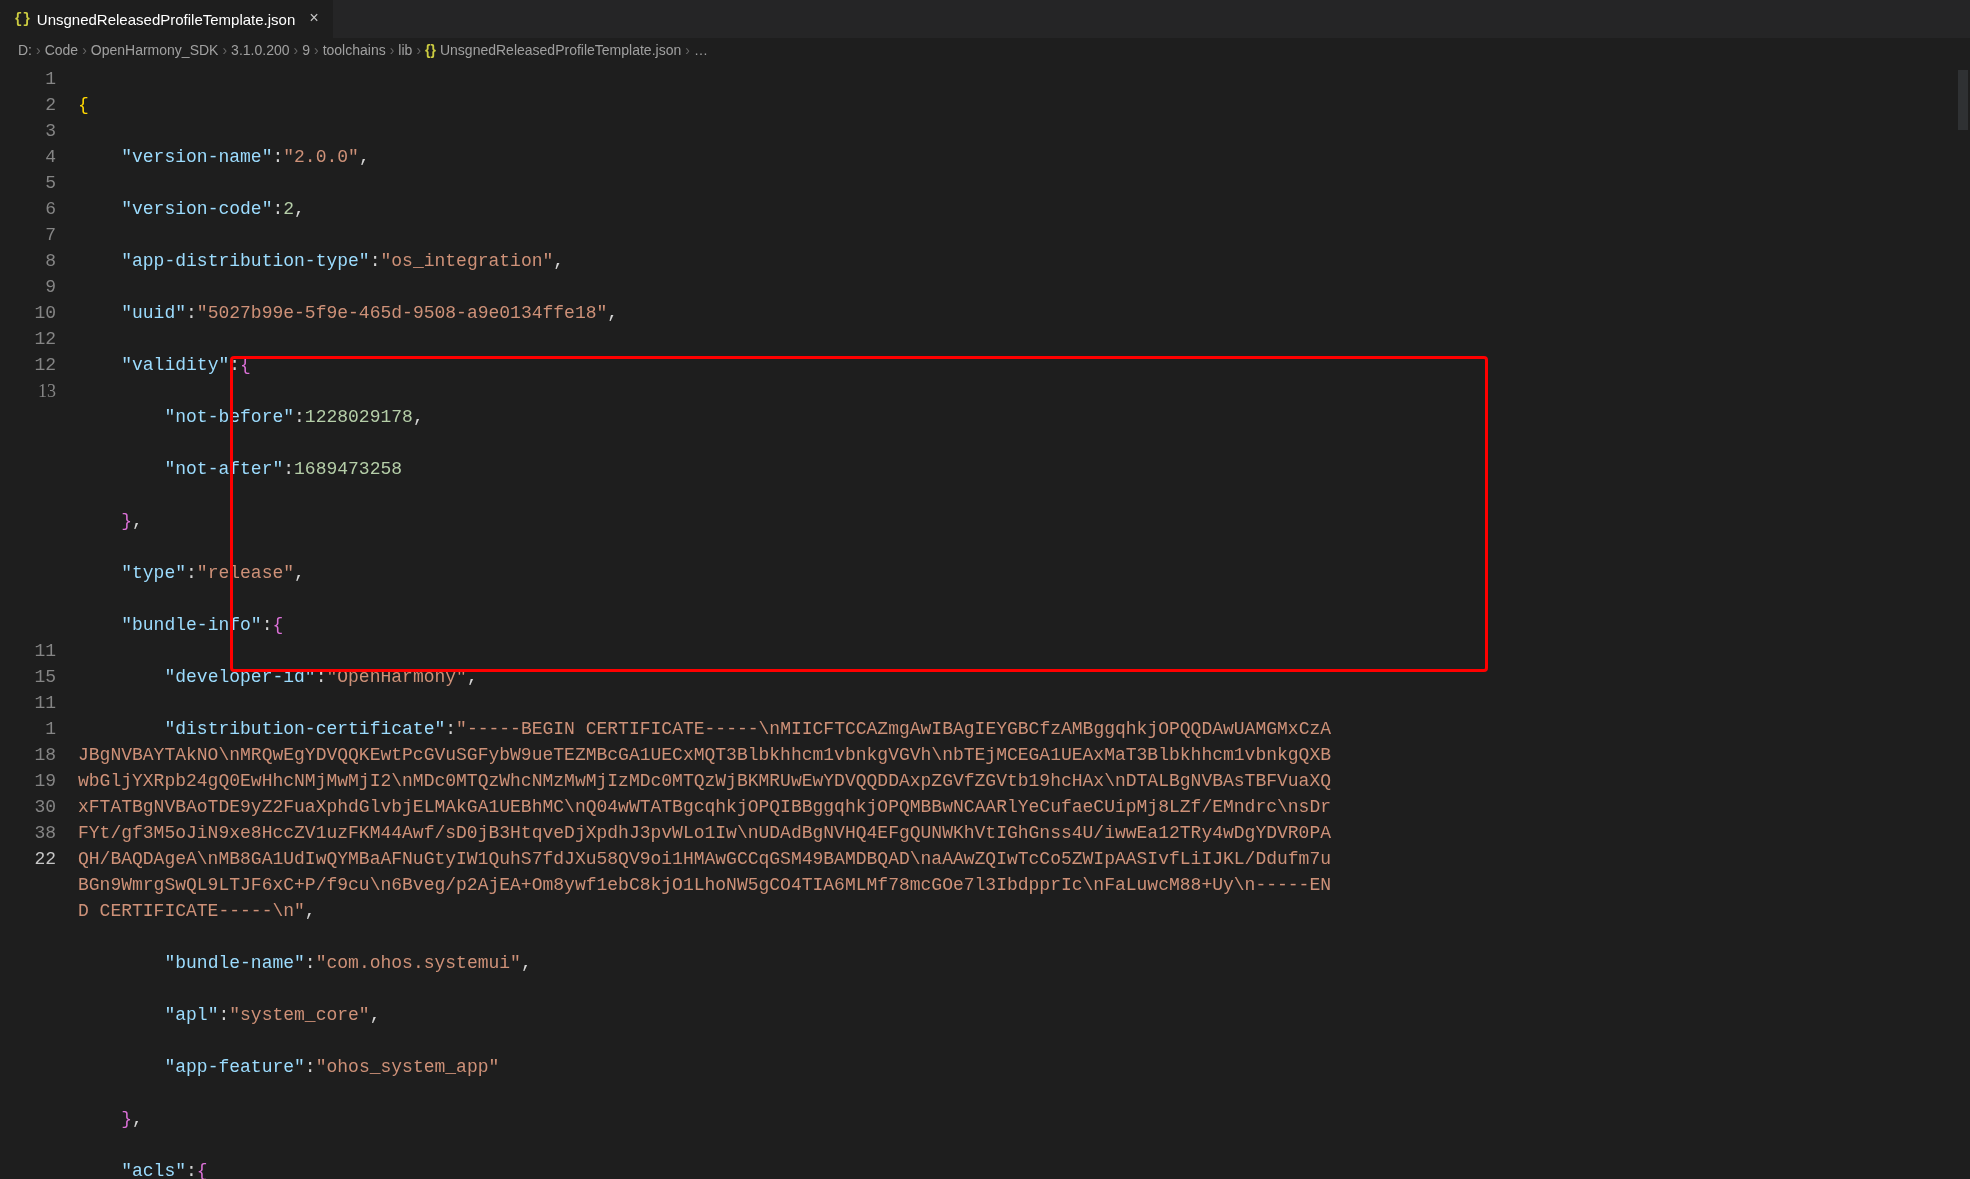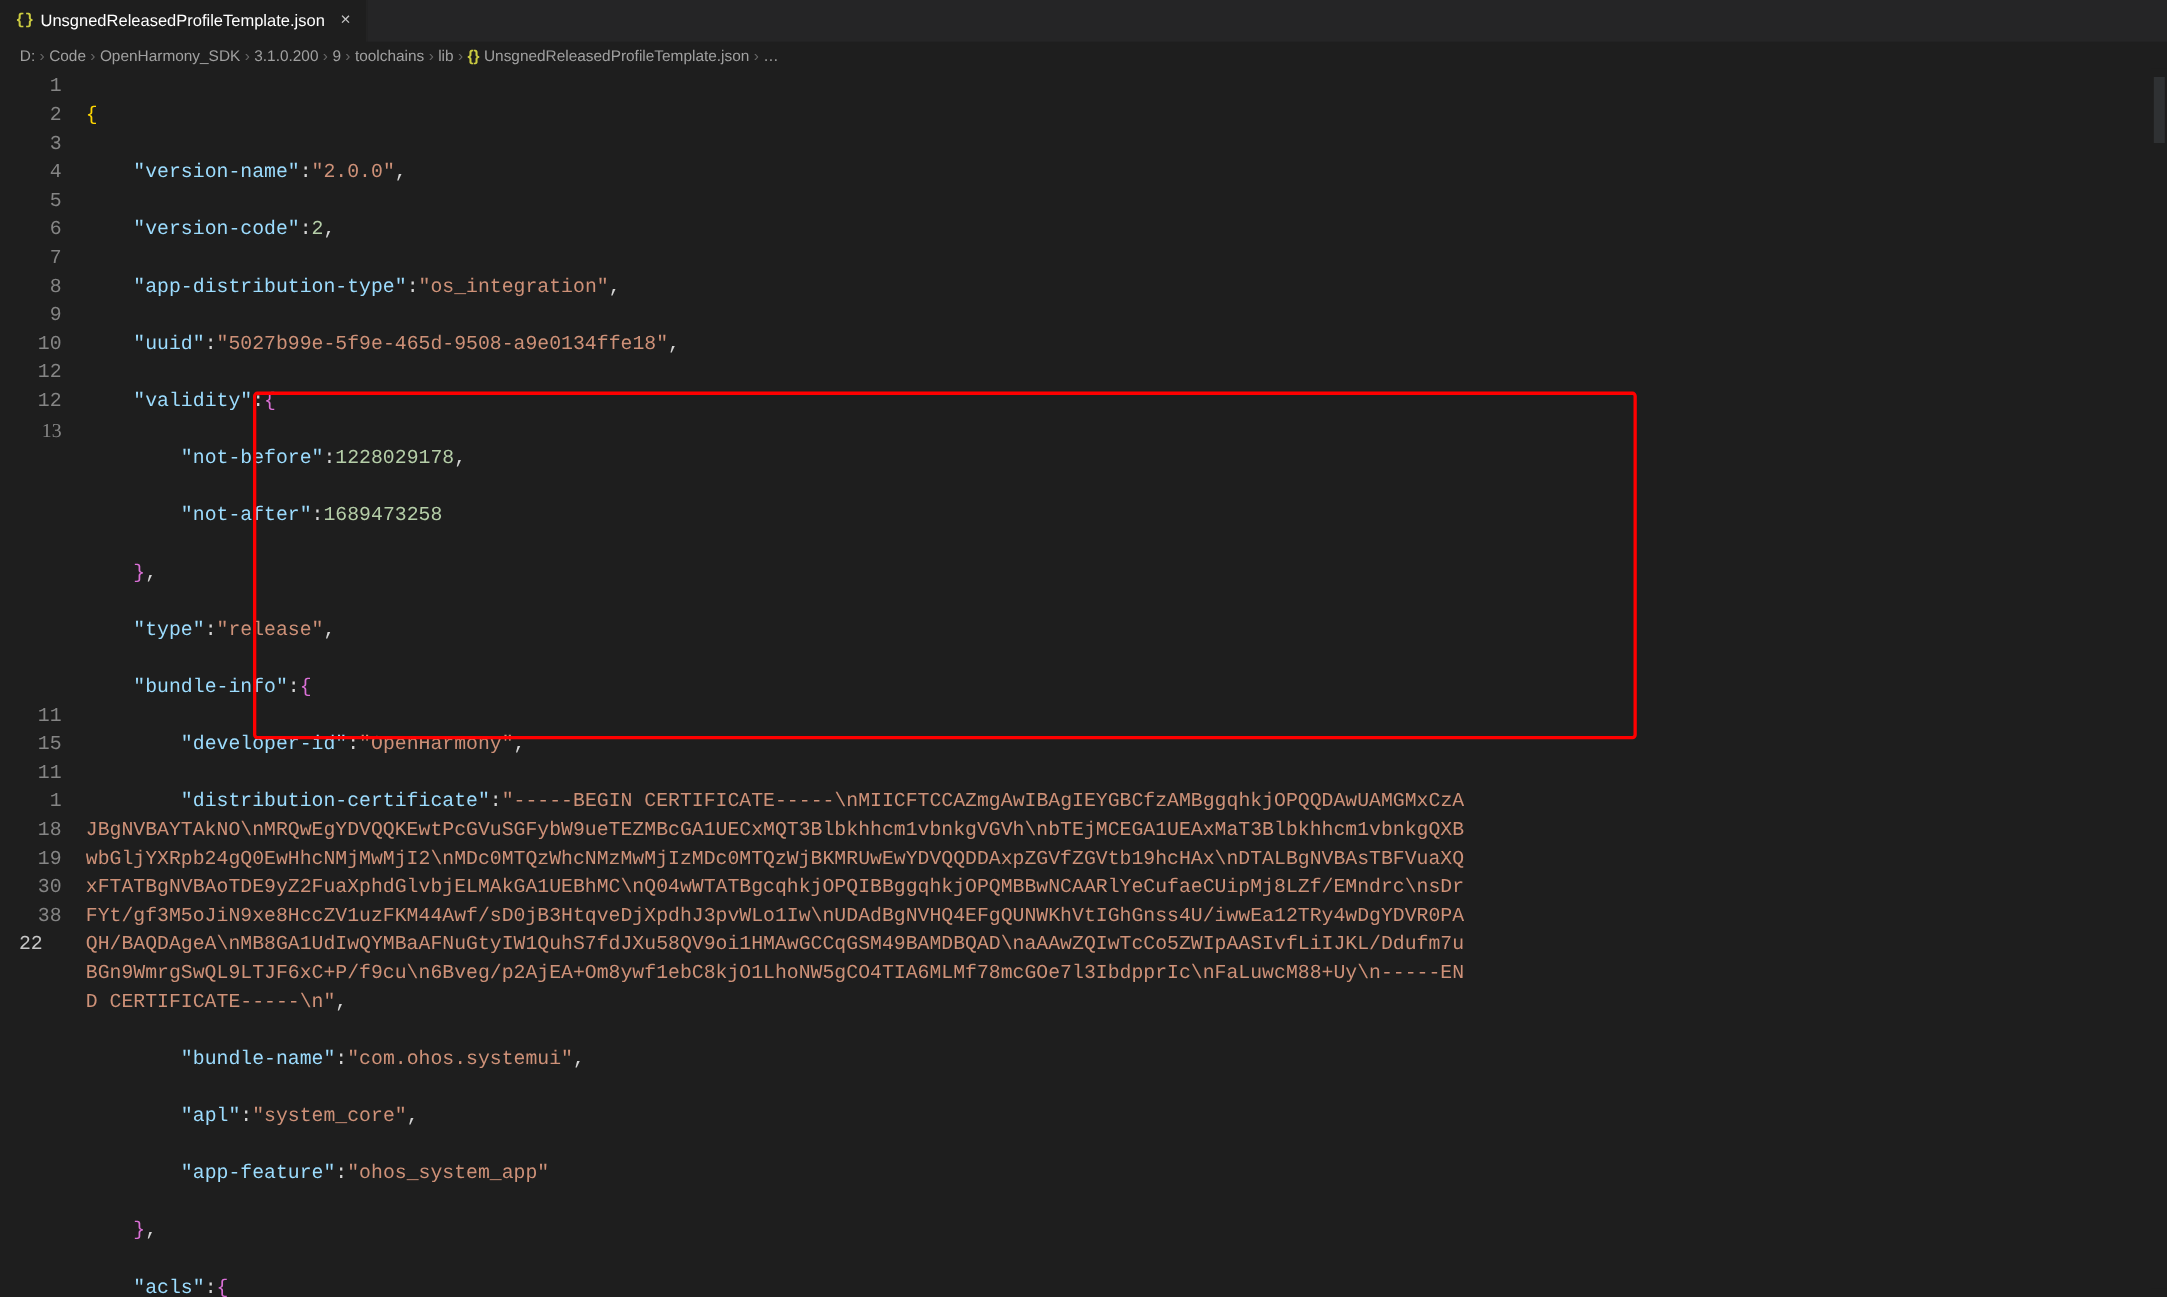--- a/index.html
+++ b/index.html
@@ -52,21 +52,21 @@
   width: 78px;
   text-align: right;
   padding-right: 22px;
   color: #858585;
   user-select: none;
   line-height: 26px;
   font-size: 18px;
   padding-top: 4px;
 }
 .gutter .ln { height: 26px; }
-.gutter .active { color: #c6c6c6; text-align: center; }
+.gutter .active { color: #c6c6c6; }
 .code {
   flex: 1;
   line-height: 26px;
   font-size: 18px;
   padding-top: 4px;
   white-space: pre;
   position: relative;
 }
 .code-line { height: 26px; }
 .wrap-block {

